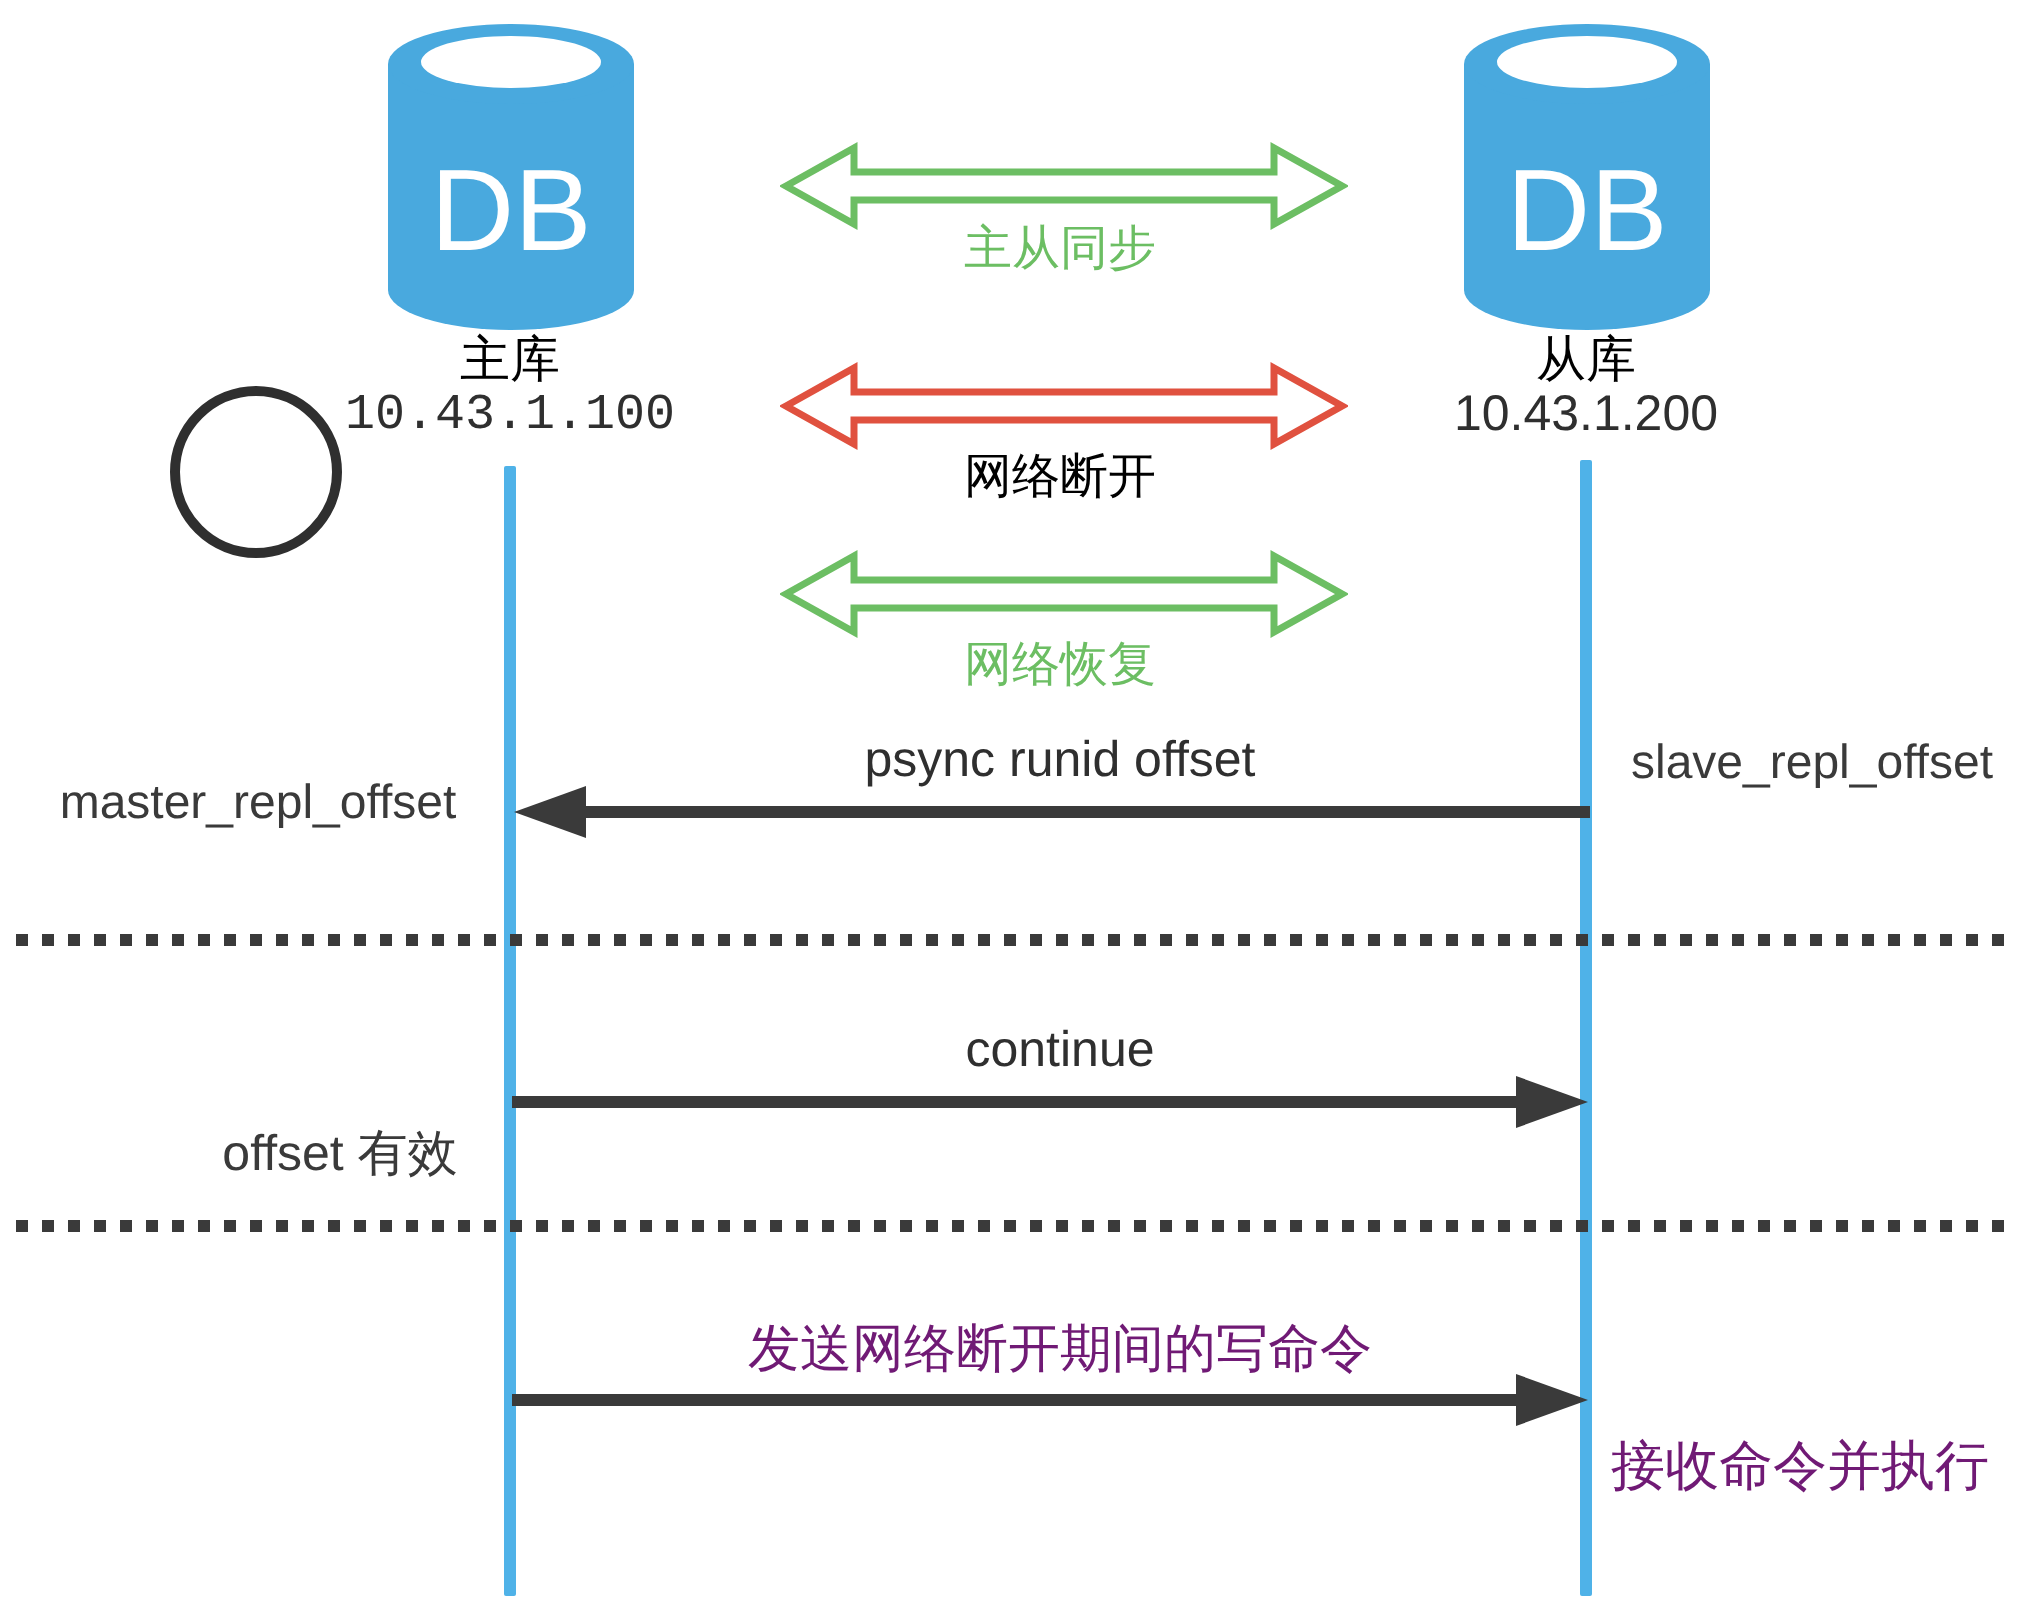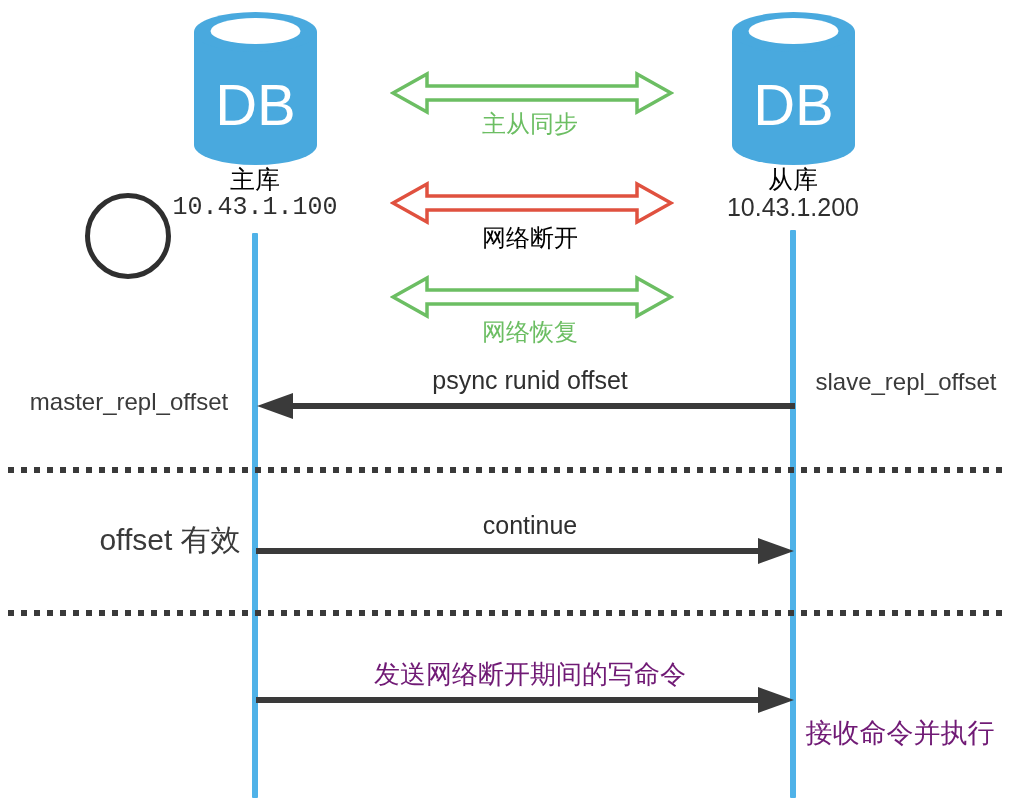--- a/index.html
+++ b/index.html
@@ -91,21 +91,21 @@
   <div class="abs ctr msg-label" style="left:400px;top:366px;width:260px;">psync runid offset</div>
   <div class="abs" style="left:255px;top:391px;">
     <svg width="541" height="30" viewBox="0 0 541 30">
       <line x1="34" y1="15" x2="540" y2="15" stroke="#3a3a3a" stroke-width="6"></line>
       <polygon points="2,15 38,2 38,28" fill="#3a3a3a"></polygon>
     </svg>
   </div>
 
   <div class="dotted-line" style="left:8px;top:467px;width:1000px;"></div>
 
-  <div class="abs ctr side-label" style="left:80px;top:520px;width:180px;font-size:30px;">offset 有效</div>
+  <div class="abs ctr side-label" style="left:80px;top:560px;width:180px;font-size:25px;">offset 有效</div>
   <div class="abs ctr msg-label" style="left:430px;top:511px;width:200px;">continue</div>
   <div class="abs" style="left:256px;top:536px;">
     <svg width="540" height="30" viewBox="0 0 540 30">
       <line x1="0" y1="15" x2="506" y2="15" stroke="#3a3a3a" stroke-width="6"></line>
       <polygon points="538,15 502,2 502,28" fill="#3a3a3a"></polygon>
     </svg>
   </div>
 
   <div class="dotted-line" style="left:8px;top:610px;width:1000px;"></div>
 

